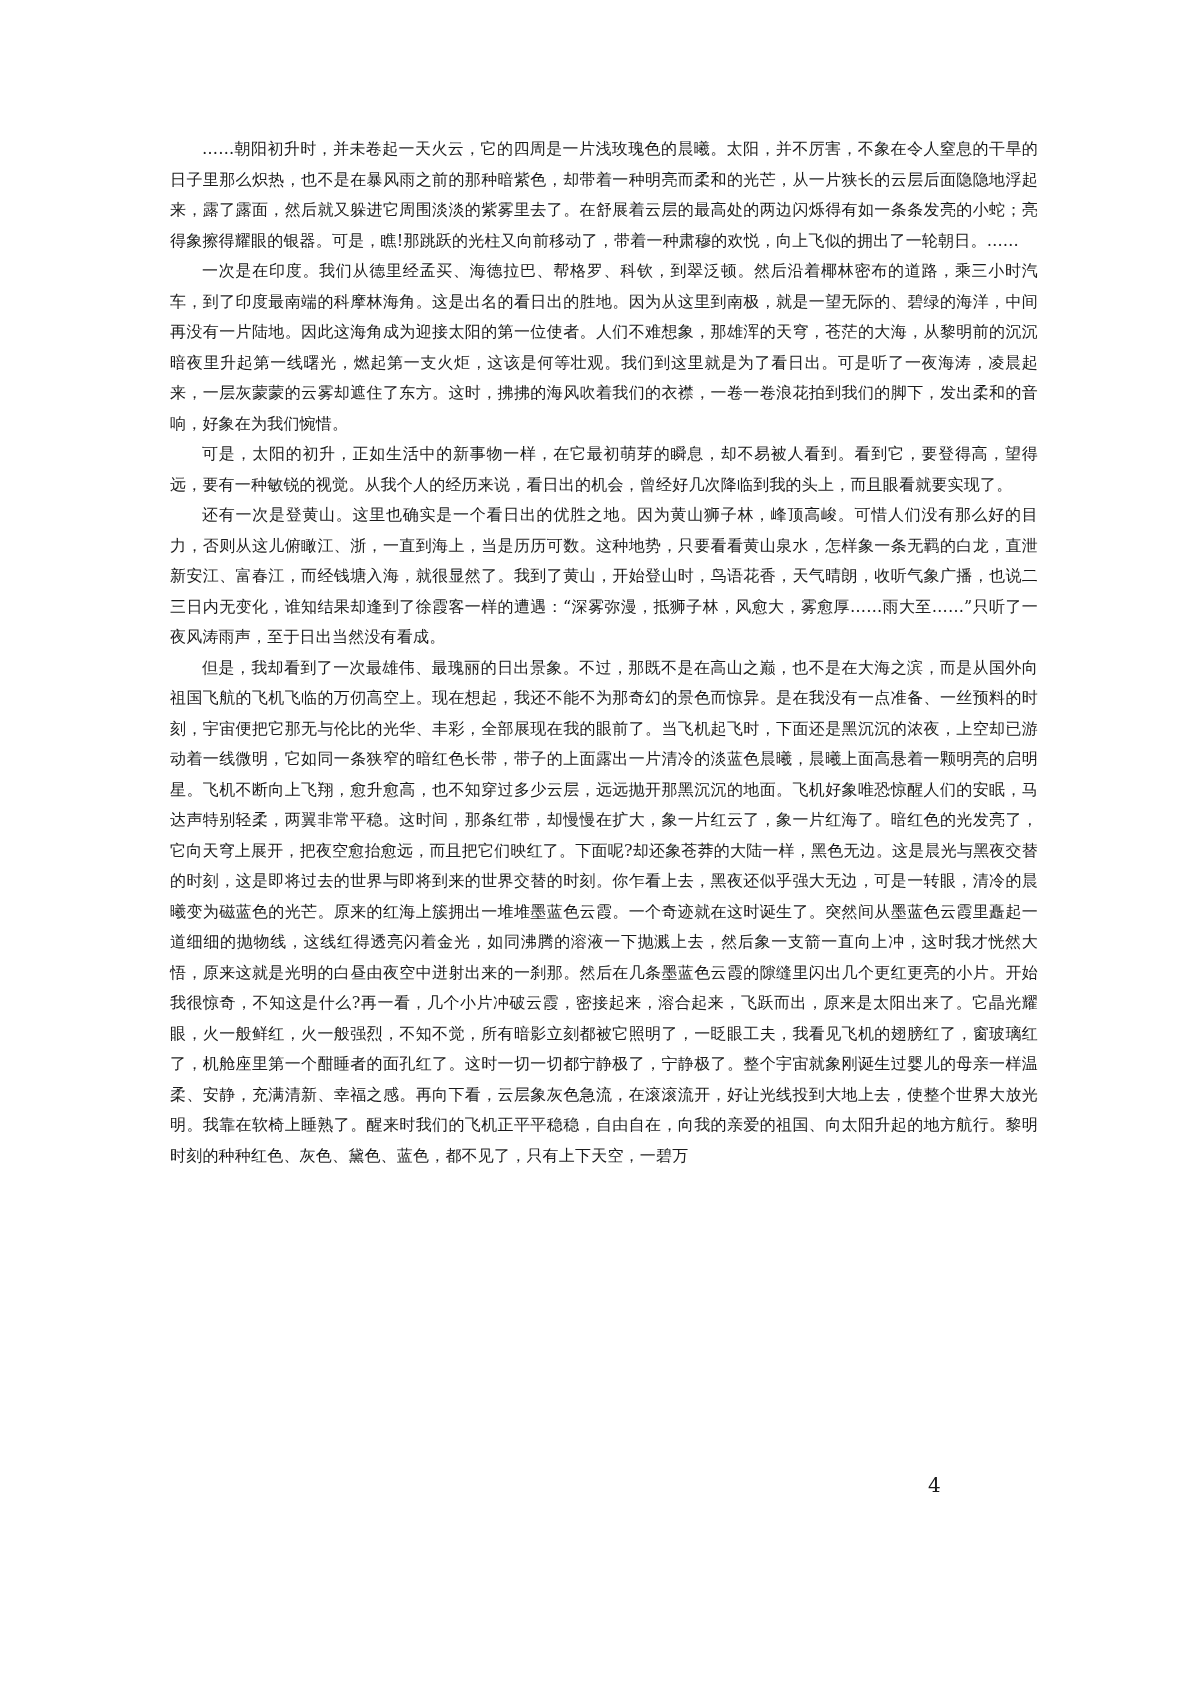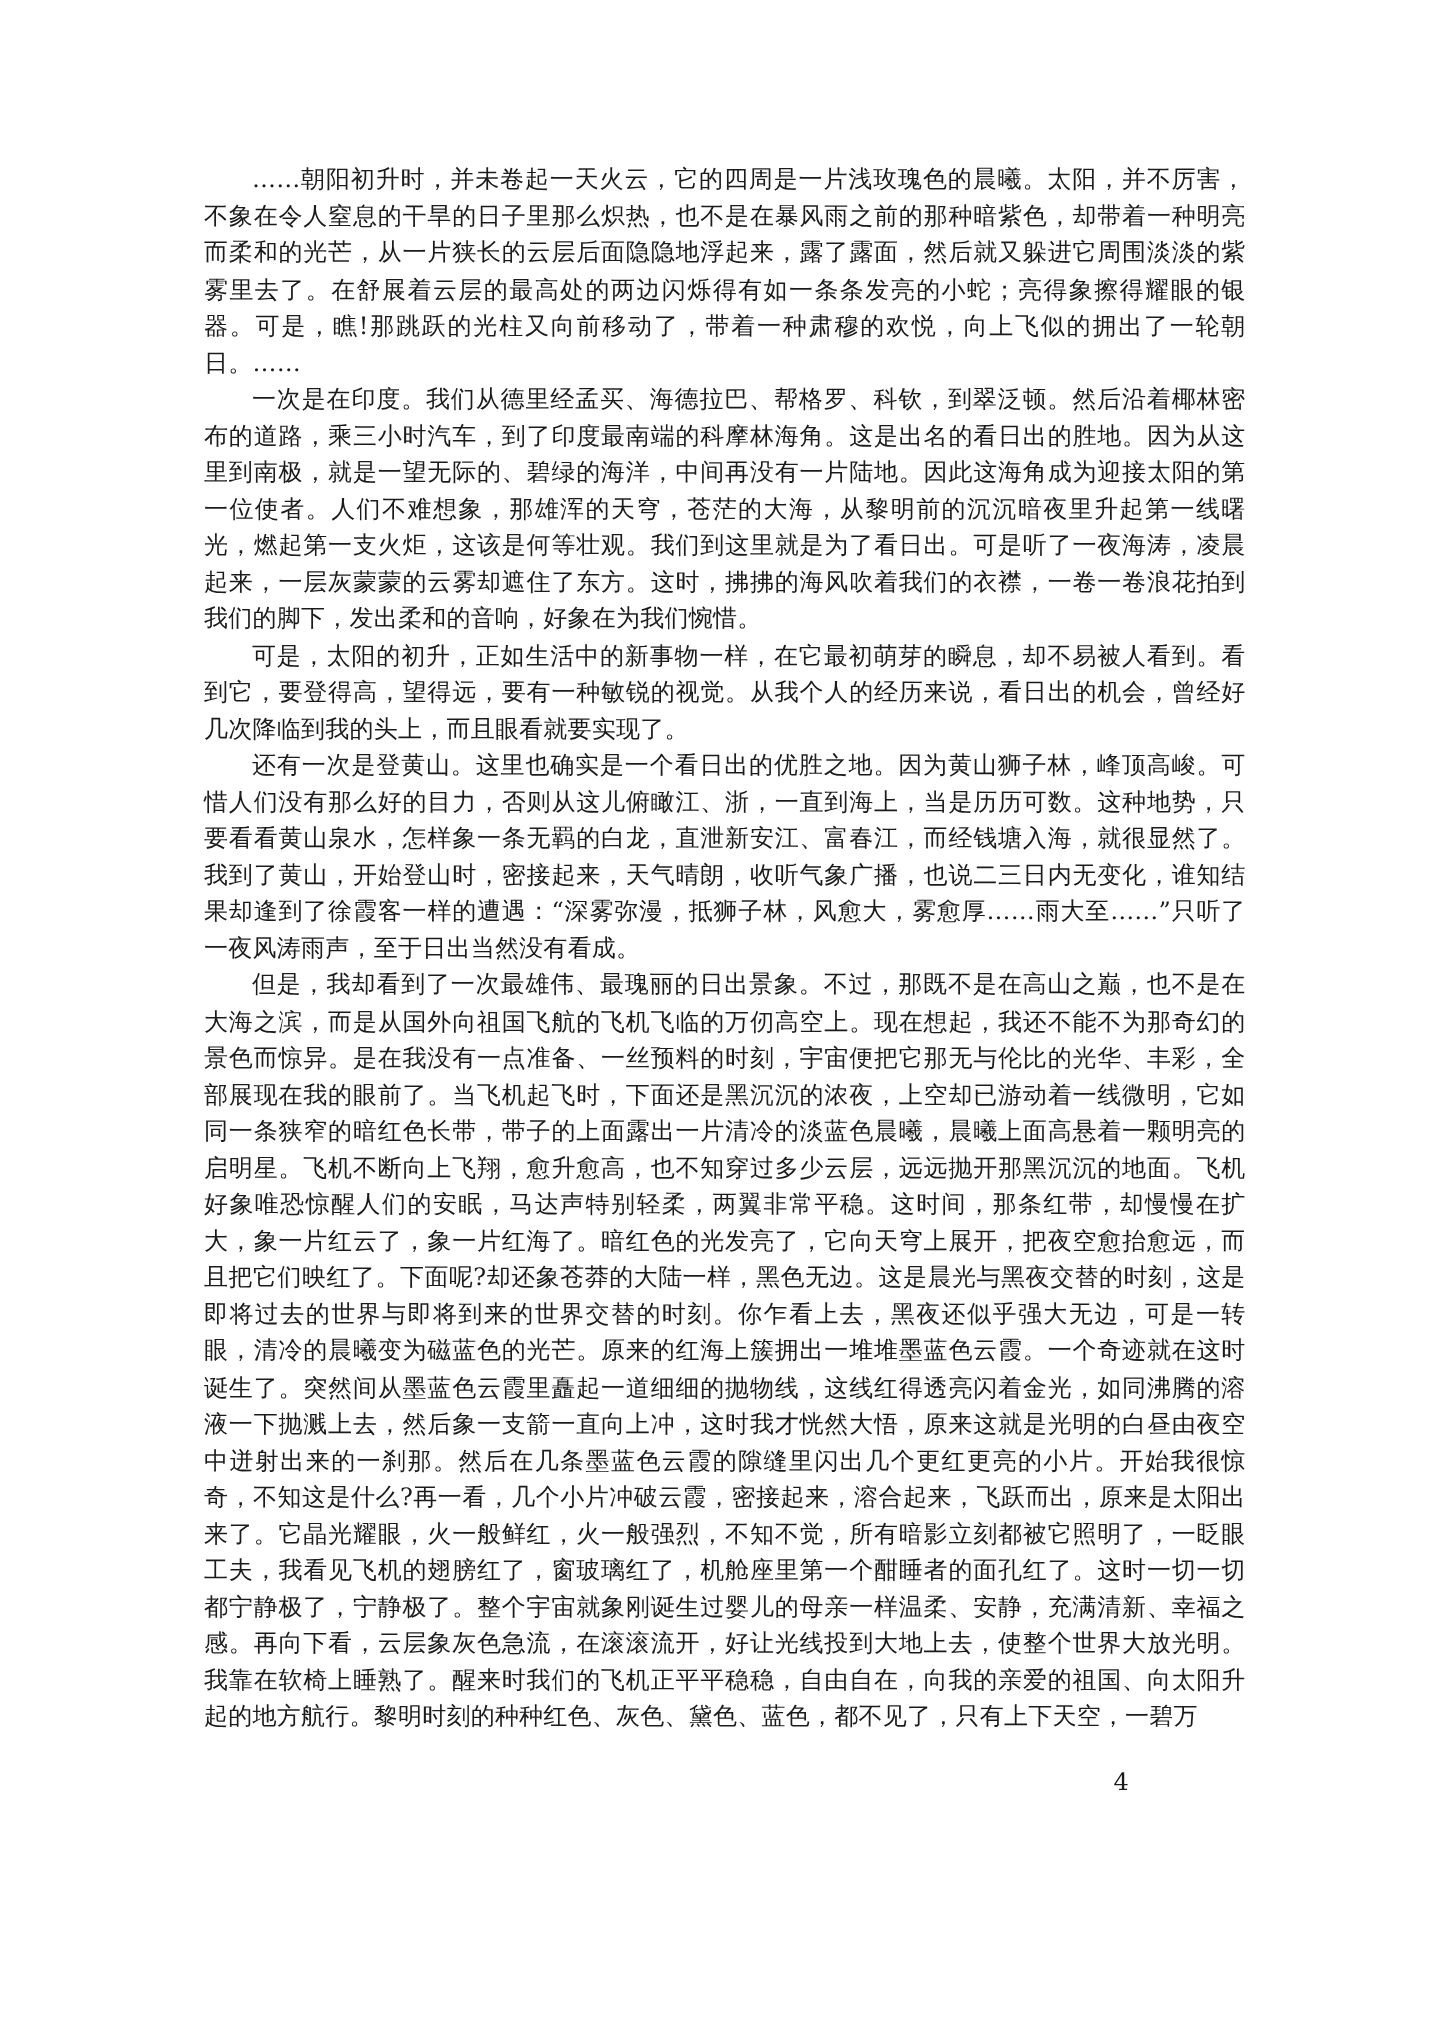--- a/index.html
+++ b/index.html
@@ -18,21 +18,21 @@
   .page {
     position: absolute;
     inset: 0;
     background: #ffffff;
   }
   .text-block {
     position: absolute;
     left: 170px;
     top: 134px;
     width: 868px;
-    font-size: 20px;
+    font-size: 16px;
     line-height: 30.5px;
     text-align: justify;
     text-justify: inter-ideograph;
     letter-spacing: 0.2px;
   }
   .text-block p {
     margin: 0;
     padding: 0;
     text-indent: 2em;
     word-break: break-all;
@@ -47,17 +47,17 @@
   }
 </style>
 </head>
 <body>
 
 <div class="page">
   <main class="text-block">
     <p>……朝阳初升时，并未卷起一天火云，它的四周是一片浅玫瑰色的晨曦。太阳，并不厉害，不象在令人窒息的干旱的日子里那么炽热，也不是在暴风雨之前的那种暗紫色，却带着一种明亮而柔和的光芒，从一片狭长的云层后面隐隐地浮起来，露了露面，然后就又躲进它周围淡淡的紫雾里去了。在舒展着云层的最高处的两边闪烁得有如一条条发亮的小蛇；亮得象擦得耀眼的银器。可是，瞧!那跳跃的光柱又向前移动了，带着一种肃穆的欢悦，向上飞似的拥出了一轮朝日。……</p>
     <p>一次是在印度。我们从德里经孟买、海德拉巴、帮格罗、科钦，到翠泛顿。然后沿着椰林密布的道路，乘三小时汽车，到了印度最南端的科摩林海角。这是出名的看日出的胜地。因为从这里到南极，就是一望无际的、碧绿的海洋，中间再没有一片陆地。因此这海角成为迎接太阳的第一位使者。人们不难想象，那雄浑的天穹，苍茫的大海，从黎明前的沉沉暗夜里升起第一线曙光，燃起第一支火炬，这该是何等壮观。我们到这里就是为了看日出。可是听了一夜海涛，凌晨起来，一层灰蒙蒙的云雾却遮住了东方。这时，拂拂的海风吹着我们的衣襟，一卷一卷浪花拍到我们的脚下，发出柔和的音响，好象在为我们惋惜。</p>
     <p>可是，太阳的初升，正如生活中的新事物一样，在它最初萌芽的瞬息，却不易被人看到。看到它，要登得高，望得远，要有一种敏锐的视觉。从我个人的经历来说，看日出的机会，曾经好几次降临到我的头上，而且眼看就要实现了。</p>
-    <p>还有一次是登黄山。这里也确实是一个看日出的优胜之地。因为黄山狮子林，峰顶高峻。可惜人们没有那么好的目力，否则从这儿俯瞰江、浙，一直到海上，当是历历可数。这种地势，只要看看黄山泉水，怎样象一条无羁的白龙，直泄新安江、富春江，而经钱塘入海，就很显然了。我到了黄山，开始登山时，密接起来，天气晴朗，收听气象广播，也说二三日内无变化，谁知结果却逢到了徐霞客一样的遭遇：“深雾弥漫，抵狮子林，风愈大，雾愈厚……雨大至……”只听了一夜风涛雨声，至于日出当然没有看成。</p>
+    <p>还有一次是登黄山。这里也确实是一个看日出的优胜之地。因为黄山狮子林，峰顶高峻。可惜人们没有那么好的目力，否则从这儿俯瞰江、浙，一直到海上，当是历历可数。这种地势，只要看看黄山泉水，怎样象一条无羁的白龙，直泄新安江、富春江，而经钱塘入海，就很显然了。我到了黄山，开始登山时，鸟语花香，天气晴朗，收听气象广播，也说二三日内无变化，谁知结果却逢到了徐霞客一样的遭遇：“深雾弥漫，抵狮子林，风愈大，雾愈厚……雨大至……”只听了一夜风涛雨声，至于日出当然没有看成。</p>
     <p>但是，我却看到了一次最雄伟、最瑰丽的日出景象。不过，那既不是在高山之巅，也不是在大海之滨，而是从国外向祖国飞航的飞机飞临的万仞高空上。现在想起，我还不能不为那奇幻的景色而惊异。是在我没有一点准备、一丝预料的时刻，宇宙便把它那无与伦比的光华、丰彩，全部展现在我的眼前了。当飞机起飞时，下面还是黑沉沉的浓夜，上空却已游动着一线微明，它如同一条狭窄的暗红色长带，带子的上面露出一片清冷的淡蓝色晨曦，晨曦上面高悬着一颗明亮的启明星。飞机不断向上飞翔，愈升愈高，也不知穿过多少云层，远远抛开那黑沉沉的地面。飞机好象唯恐惊醒人们的安眠，马达声特别轻柔，两翼非常平稳。这时间，那条红带，却慢慢在扩大，象一片红云了，象一片红海了。暗红色的光发亮了，它向天穹上展开，把夜空愈抬愈远，而且把它们映红了。下面呢?却还象苍莽的大陆一样，黑色无边。这是晨光与黑夜交替的时刻，这是即将过去的世界与即将到来的世界交替的时刻。你乍看上去，黑夜还似乎强大无边，可是一转眼，清冷的晨曦变为磁蓝色的光芒。原来的红海上簇拥出一堆堆墨蓝色云霞。一个奇迹就在这时诞生了。突然间从墨蓝色云霞里矗起一道细细的抛物线，这线红得透亮闪着金光，如同沸腾的溶液一下抛溅上去，然后象一支箭一直向上冲，这时我才恍然大悟，原来这就是光明的白昼由夜空中迸射出来的一刹那。然后在几条墨蓝色云霞的隙缝里闪出几个更红更亮的小片。开始我很惊奇，不知这是什么?再一看，几个小片冲破云霞，密接起来，溶合起来，飞跃而出，原来是太阳出来了。它晶光耀眼，火一般鲜红，火一般强烈，不知不觉，所有暗影立刻都被它照明了，一眨眼工夫，我看见飞机的翅膀红了，窗玻璃红了，机舱座里第一个酣睡者的面孔红了。这时一切一切都宁静极了，宁静极了。整个宇宙就象刚诞生过婴儿的母亲一样温柔、安静，充满清新、幸福之感。再向下看，云层象灰色急流，在滚滚流开，好让光线投到大地上去，使整个世界大放光明。我靠在软椅上睡熟了。醒来时我们的飞机正平平稳稳，自由自在，向我的亲爱的祖国、向太阳升起的地方航行。黎明时刻的种种红色、灰色、黛色、蓝色，都不见了，只有上下天空，一碧万</p>
   </main>
   <div class="page-number">4</div>
 </div>
 
 </body></html>

